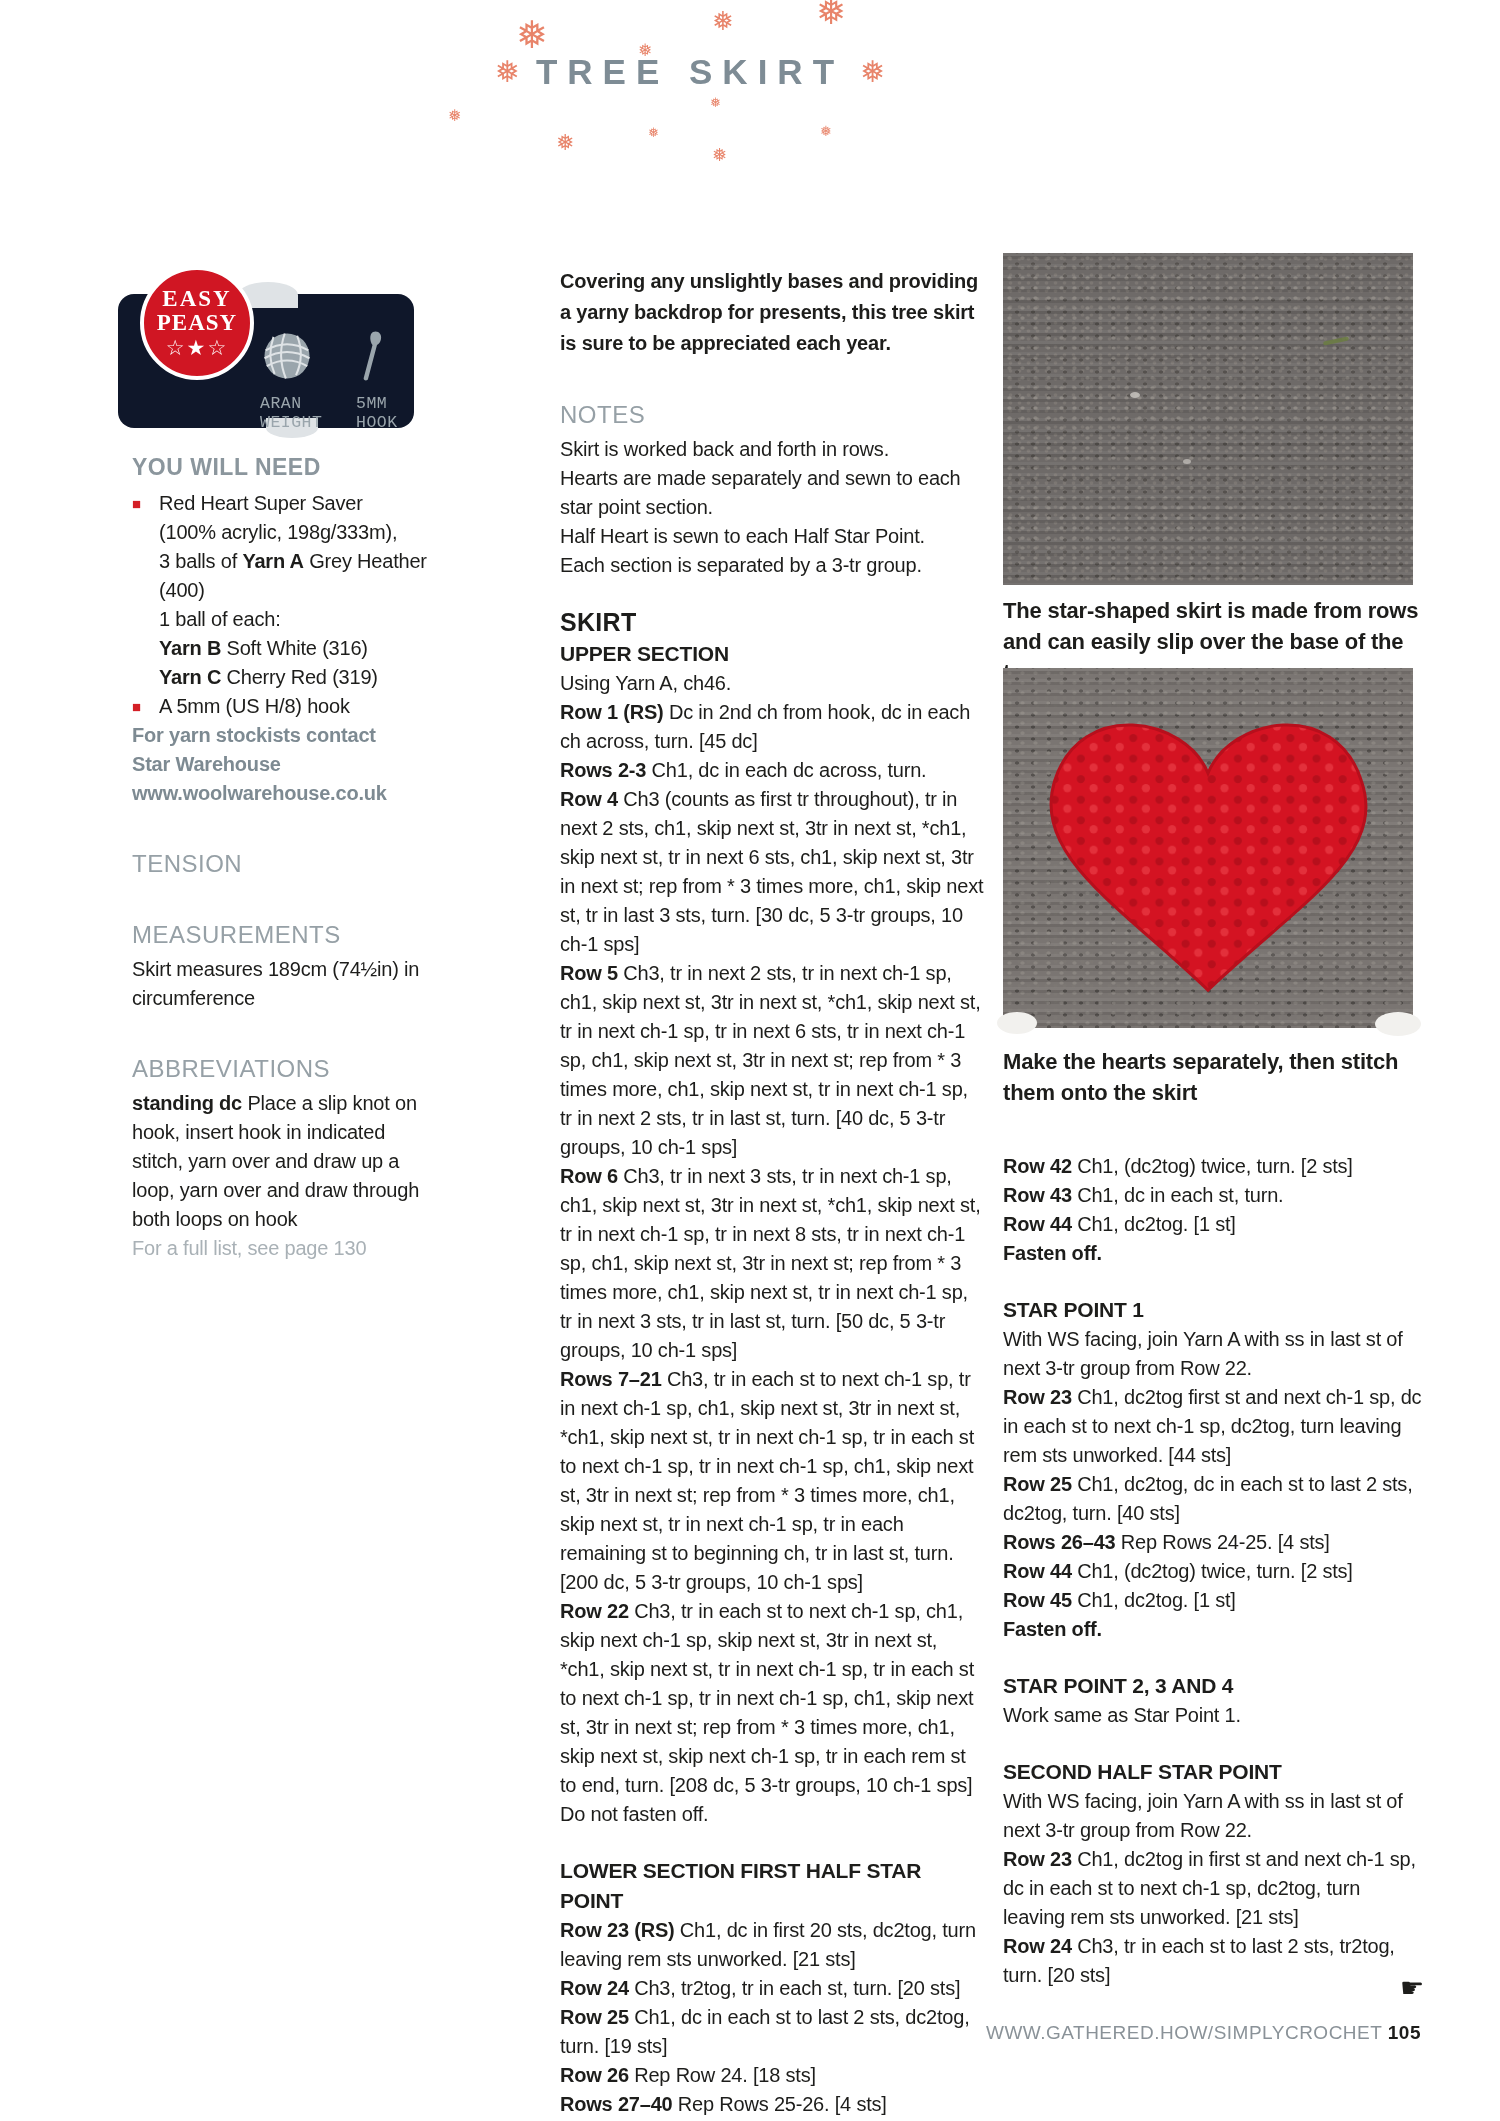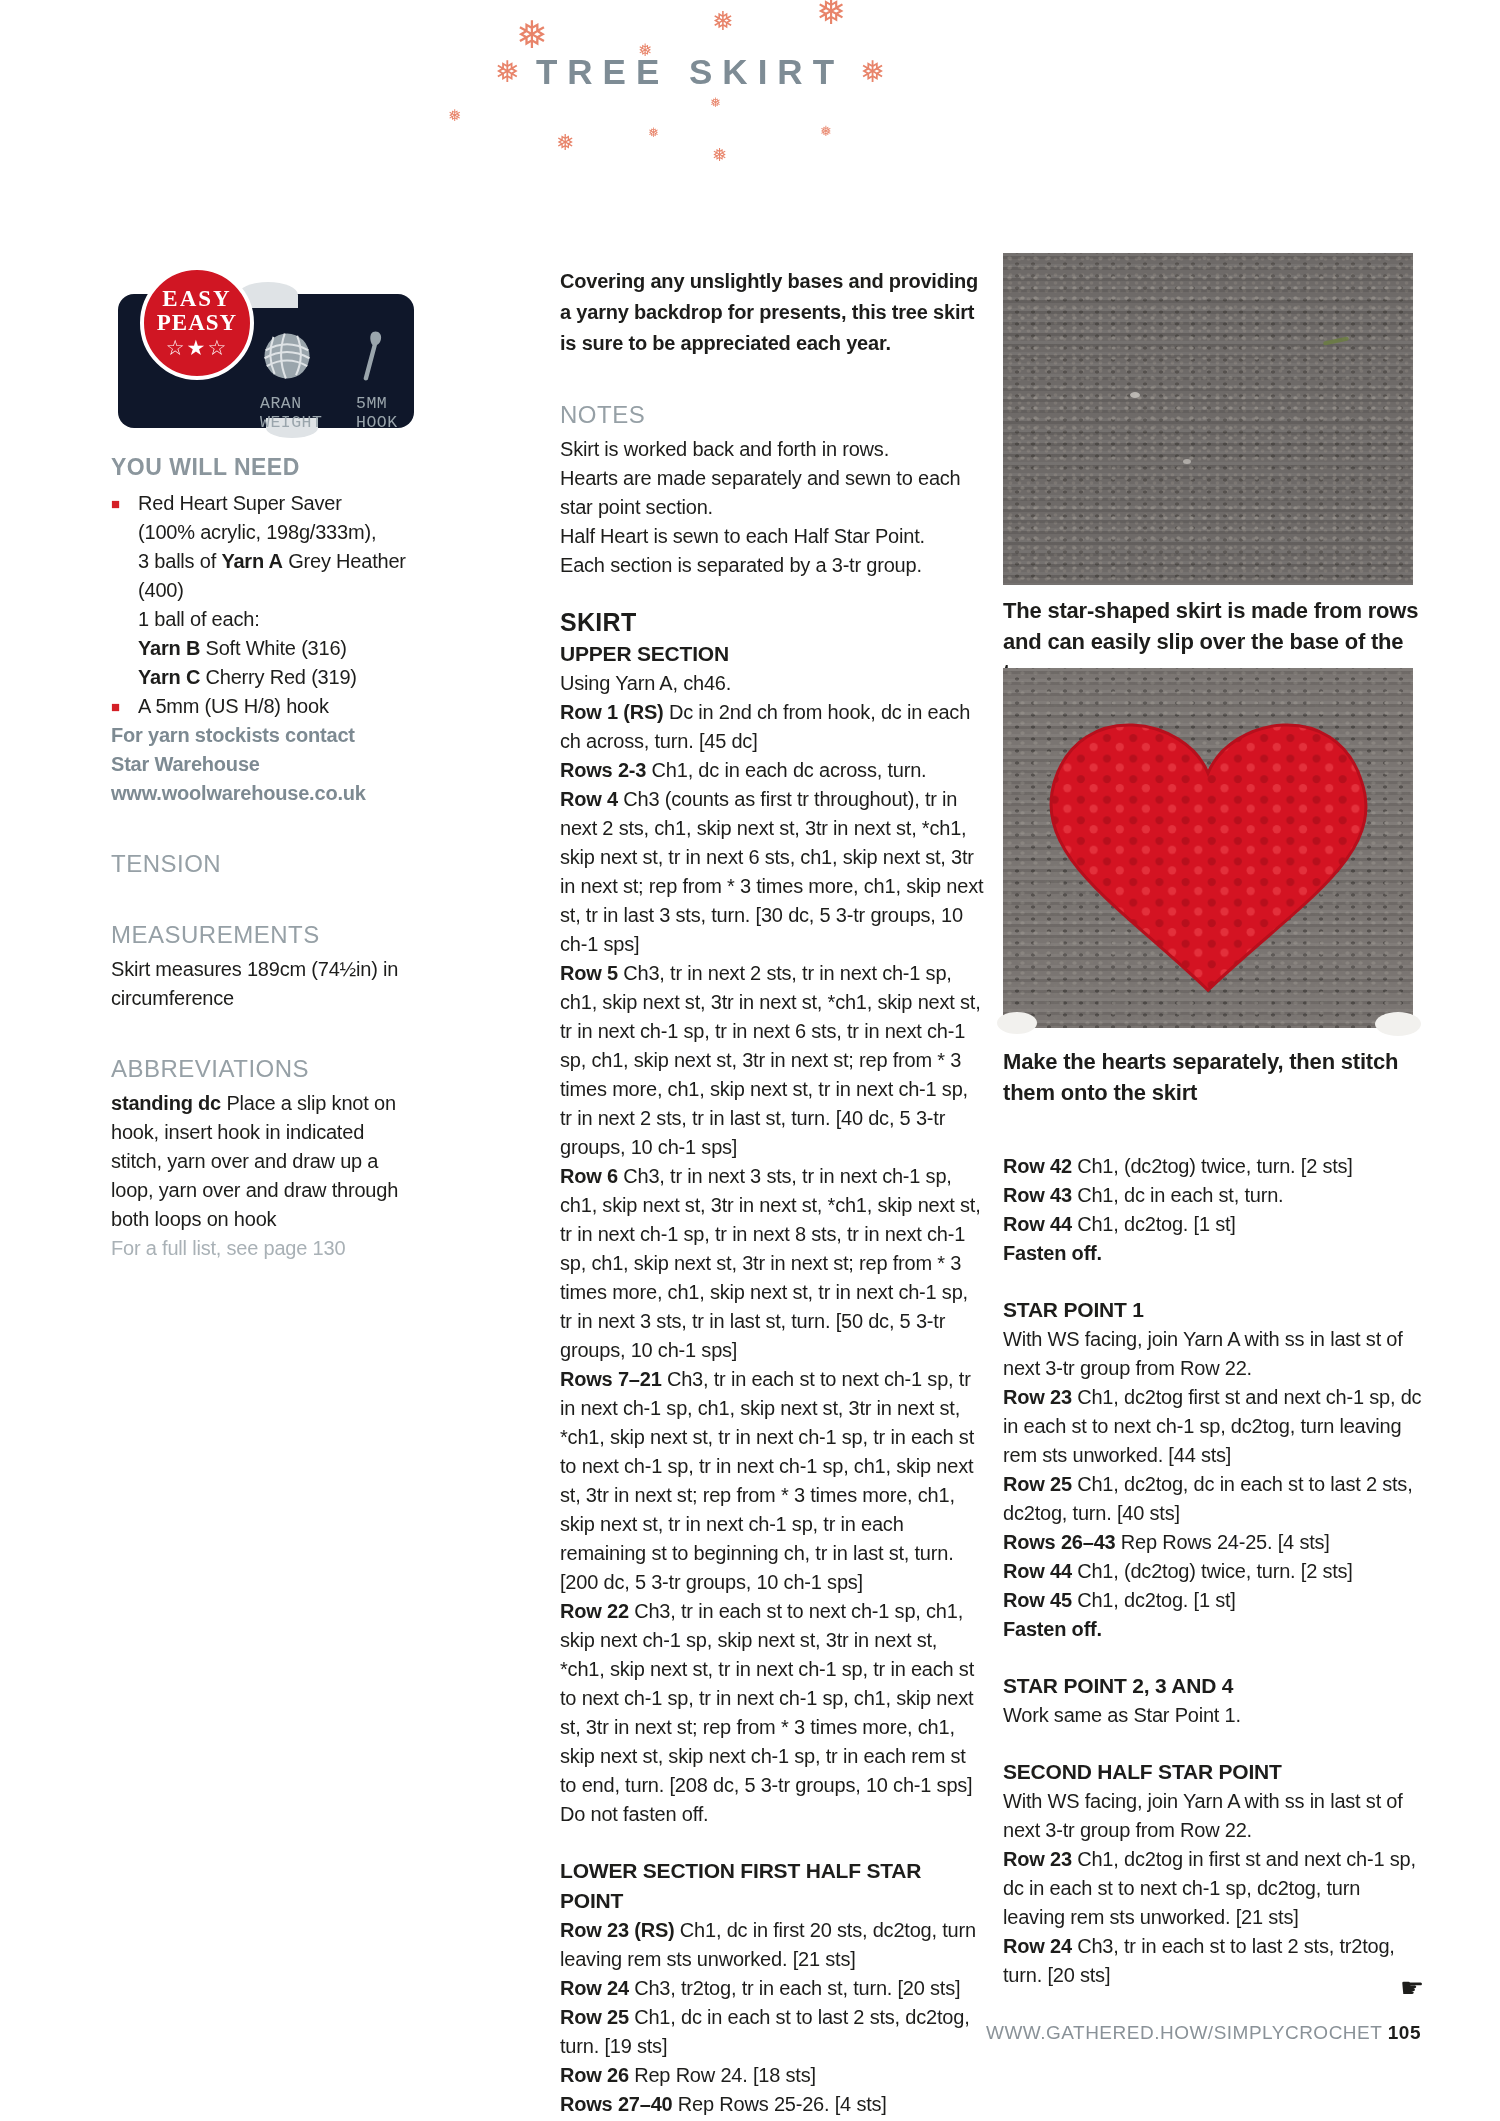--- a/index.html
+++ b/index.html
@@ -28,21 +28,21 @@
   .diff-l2 { font-size:23px; font-weight:bold; letter-spacing:1px; margin-top:-2px; }
   .diff-stars { font-size:21px; letter-spacing:2px; margin-top:0px;
     font-family:"DejaVu Sans", sans-serif; }
   .badge-item { position:absolute; top:35px; text-align:left; color:#9aa5ac;font-family:Liberation Mono, monospace; }
   .badge-item.yarn { left:142px; width:90px; }
   .badge-item.hook { left:238px; width:60px; }
   .badge-label { font-size:16.5px; line-height:19px; letter-spacing:0.5px; margin-top:6px; }
   
   .col { position:absolute; font-size:20px; line-height:29px; letter-spacing:-0.2px; }
   .col p { margin:0; }
-  #left-col   { left:111px; top:452px; width:302px; }
+  #left-col   { left:132px; top:452px; width:302px; }
   #middle-col { left:560px; top:266px; width:424px; }
   #right-col  { left:1003px; top:1152px; width:424px; }
   .intro { font-weight:bold; font-size:20px; line-height:31px; margin:0 0 0 0; }
   .h-grey { font-size:24px; line-height:30px; color:#96a0a6; letter-spacing:0.5px;
     margin:41px 0 5px !important; }
   .h-grey-bold { font-size:23px; line-height:30px; color:#8b969d; font-weight:bold;
     letter-spacing:0.5px; margin:0 0 7px !important; }
   .h-black { font-size:25px; line-height:30px; font-weight:bold;
     letter-spacing:0.3px; margin:27px 0 2px !important; }
   .h-sub { font-size:21px; line-height:30px; font-weight:bold; margin:27px 0 0 !important; }

